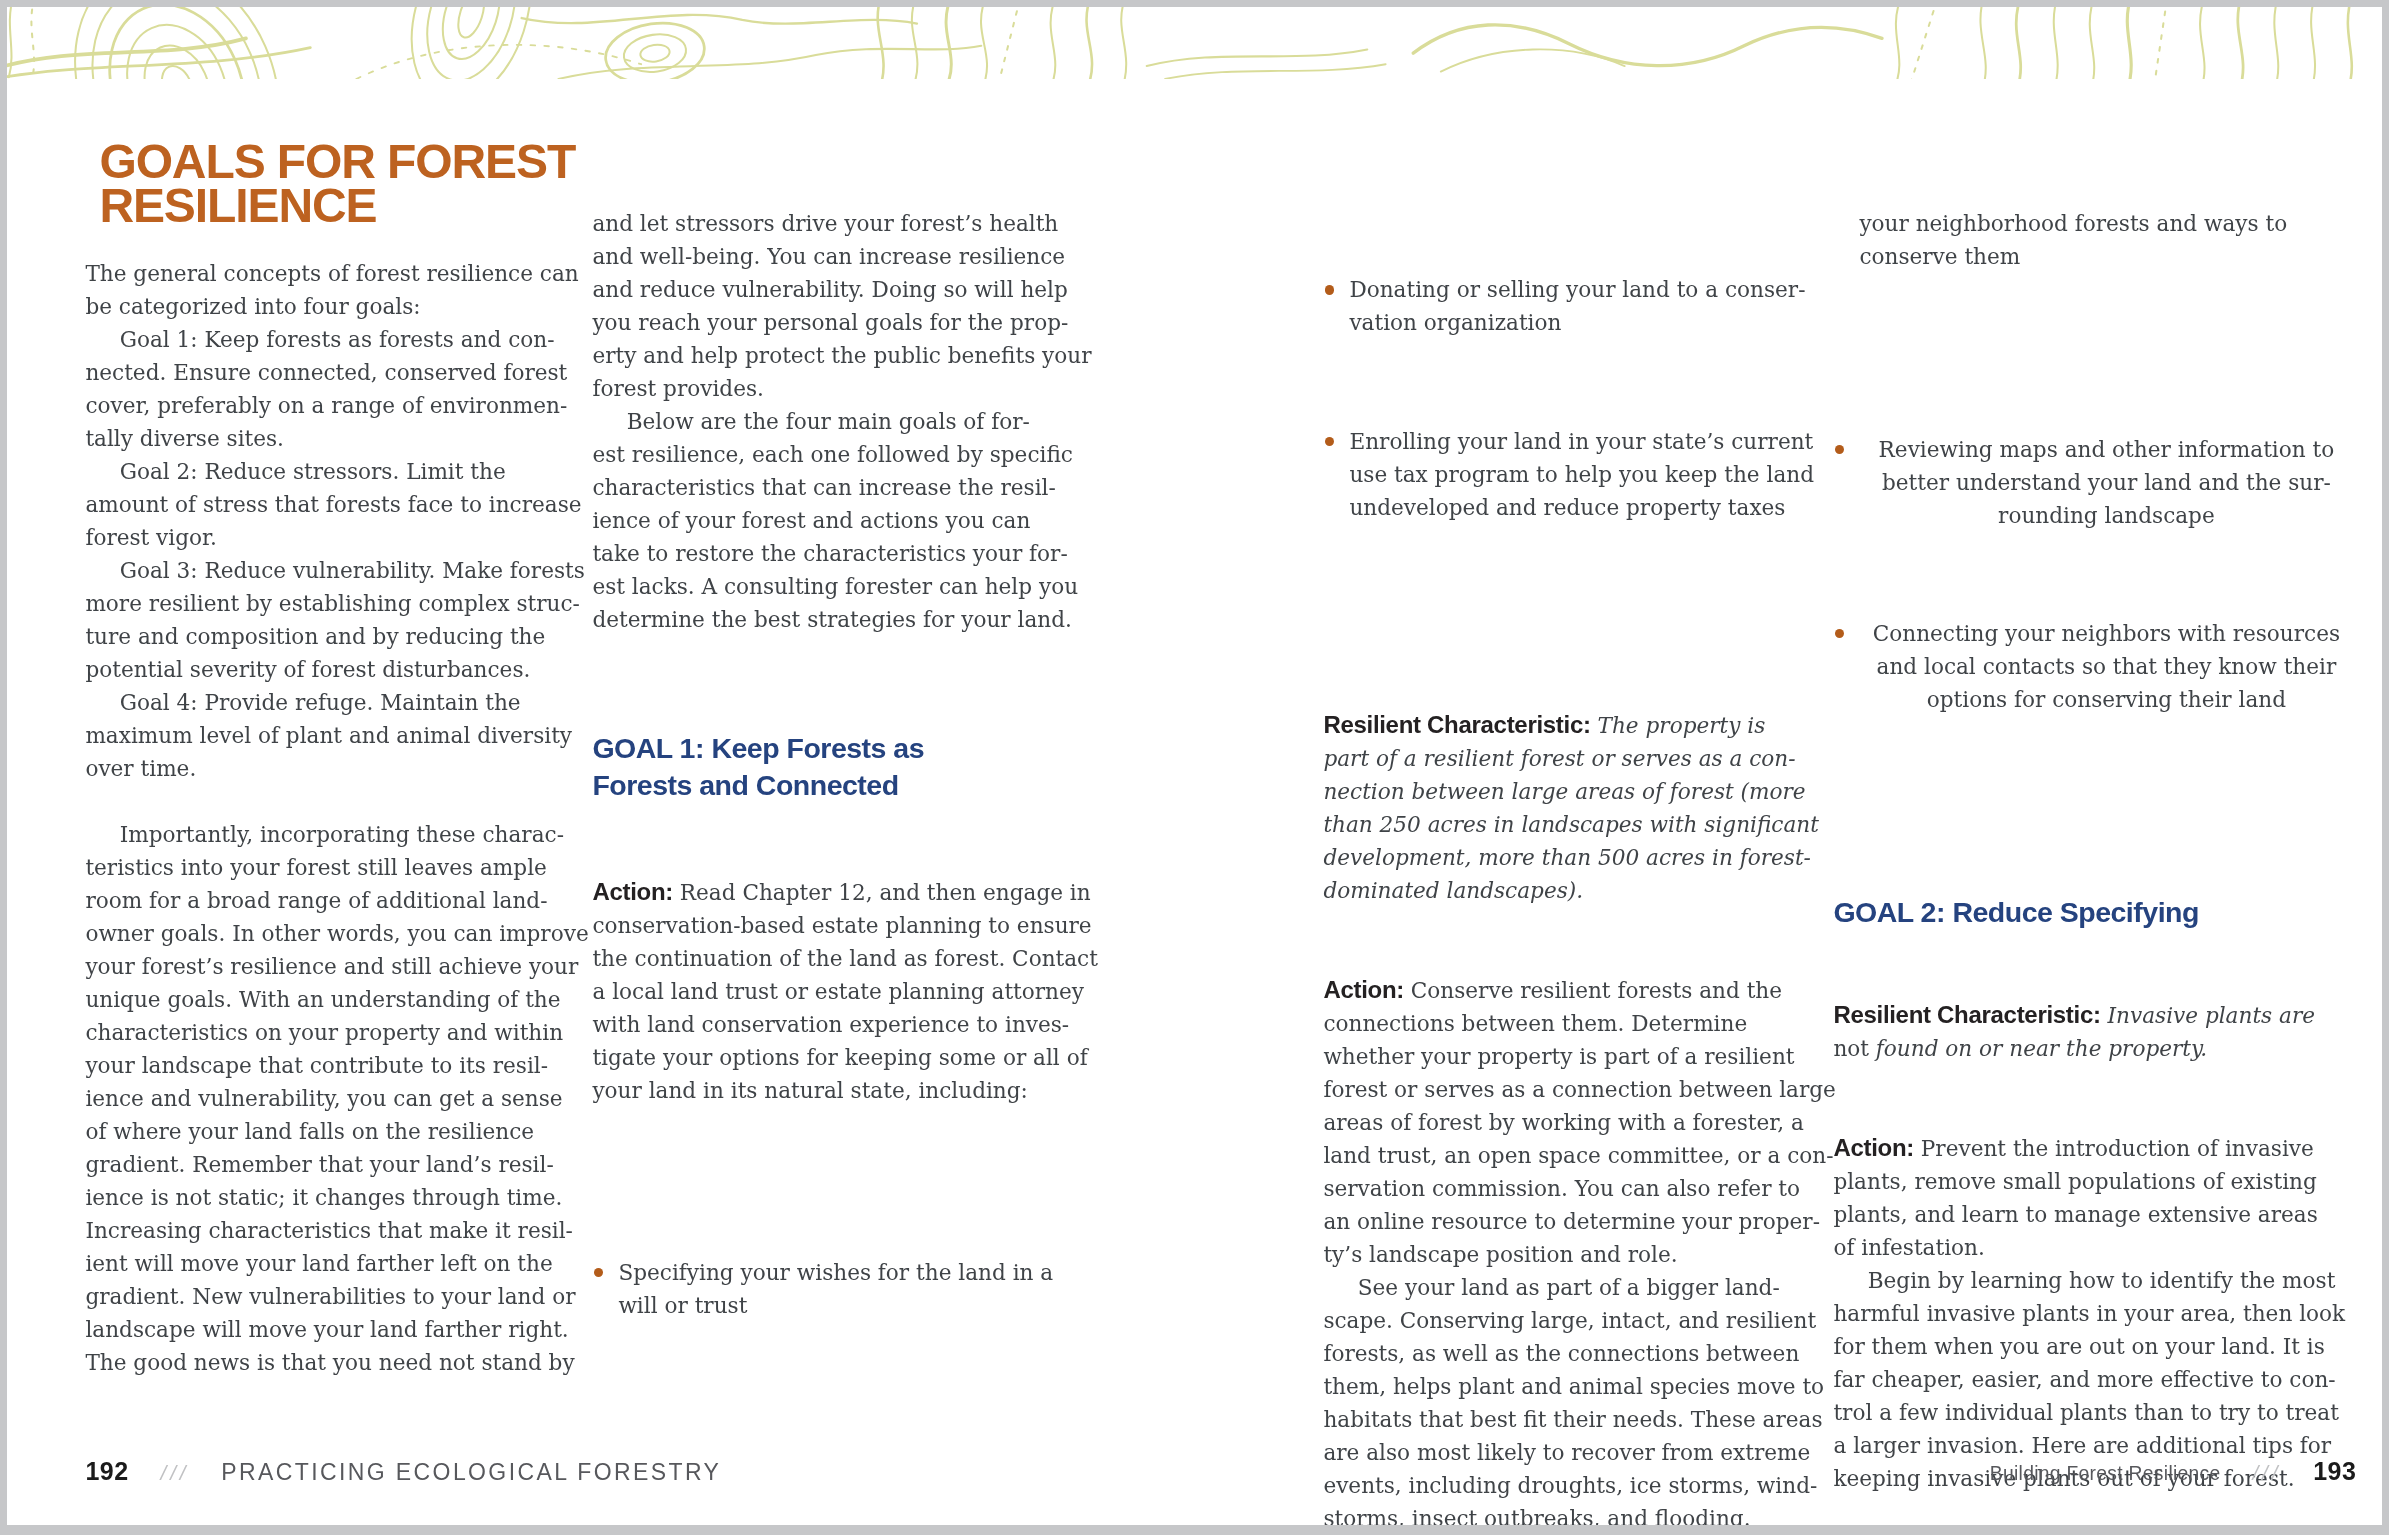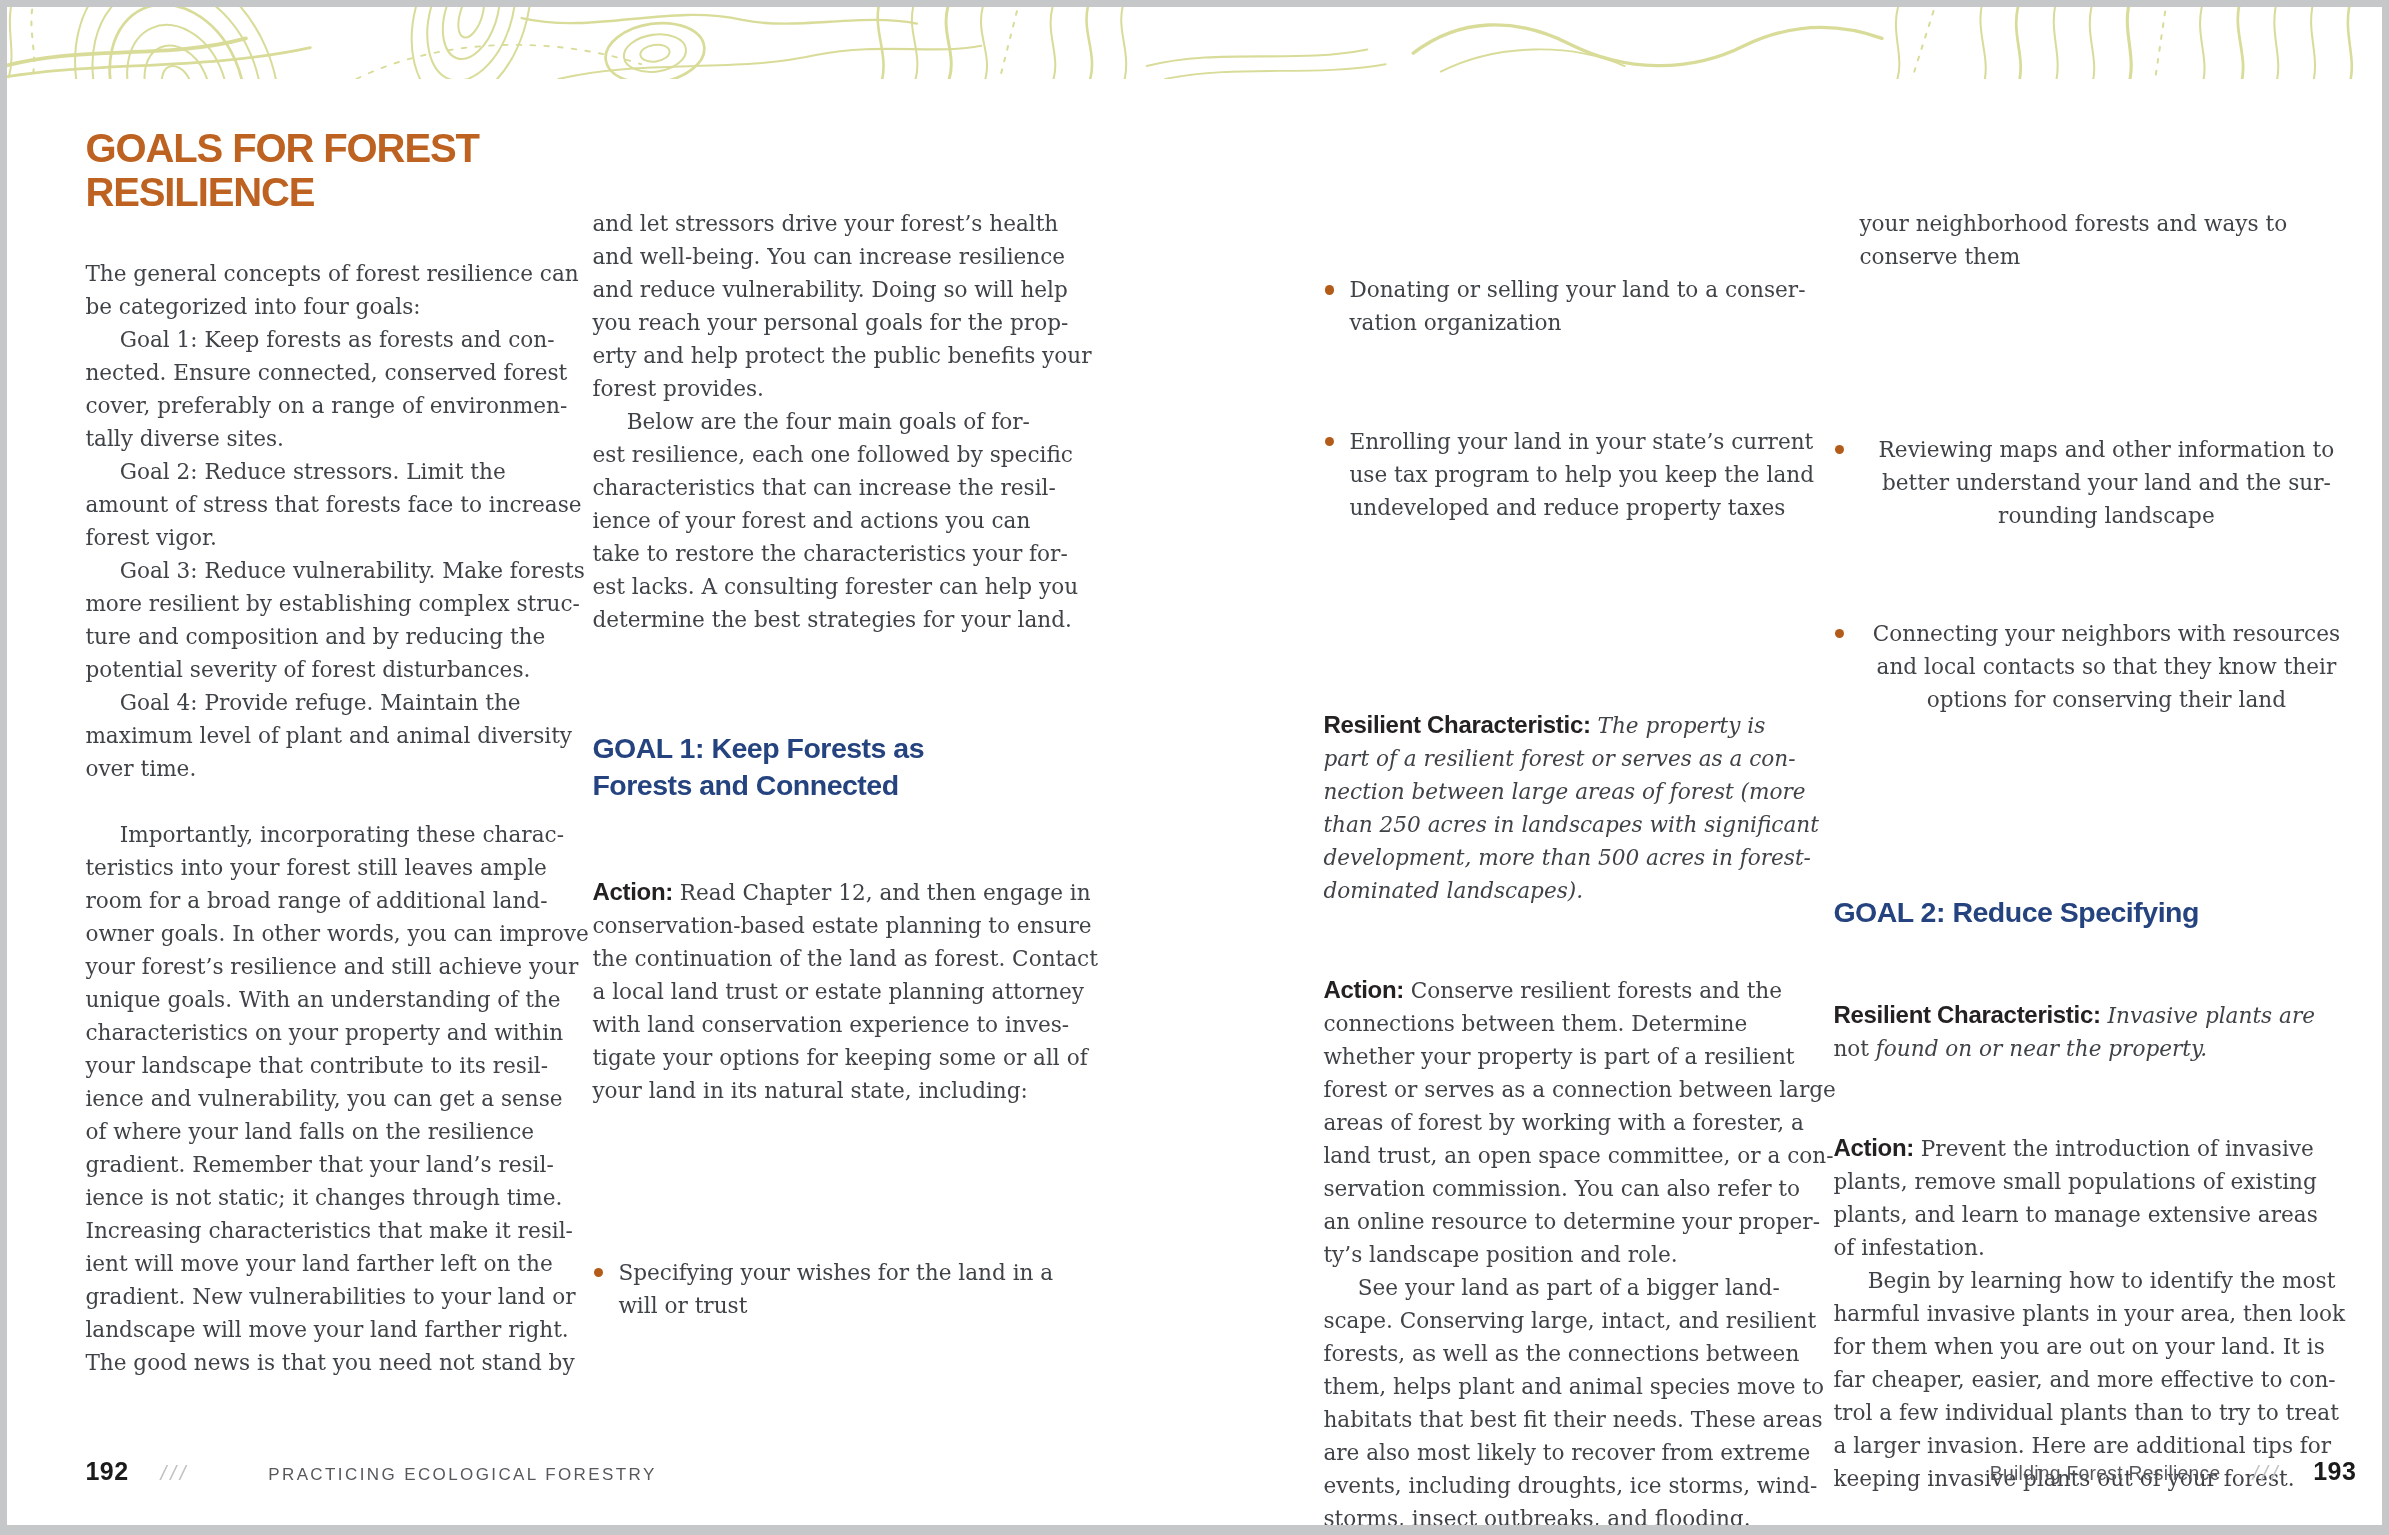--- a/index.html
+++ b/index.html
@@ -7,23 +7,23 @@
     width:2389px;height:1536px;position:relative;
     background:#c6c7c9;
     font-family:"Liberation Sans","DejaVu Sans",sans-serif;
   }
   .page{
     position:absolute;left:7.4px;top:7.4px;width:2375px;height:1518px;
     background:#ffffff;overflow:hidden;
   }
   .band{position:absolute;top:0;left:0;width:2375px;height:72px;}
   .title{
-    position:absolute;left:78px;top:119px;margin:0;
+    position:absolute;left:78px;top:119px;margin:14px;
     font-family:"Liberation Sans",sans-serif;font-weight:800;
-    font-size:40px;line-height:44px;letter-spacing:-1.1px;
+    font-size:48px;line-height:44px;letter-spacing:-1.1px;
     color:#bd6220;white-space:pre;
   }
   .col{
     position:absolute;width:520px;color:#3f4347;
     font-family:"DejaVu Serif","Liberation Serif",serif;
     font-size:21.6px;line-height:33px;white-space:pre;
   }
   .col1{left:78px;top:250px;}
   .col2{left:585px;top:134px;}
   .col3{left:1316px;top:134px;}
@@ -52,21 +52,21 @@
   }
   .cont{padding-left:26px;}
   .footer{
     position:absolute;top:1450px;display:flex;align-items:baseline;
     gap:32px;white-space:pre;
   }
   .footer-left{left:78px;}
   .footer-right{right:26px;}
   .pg{font-family:"Liberation Sans",sans-serif;font-weight:700;font-size:25px;color:#1b1b1b;letter-spacing:0.5px;}
   .slashes{font-family:"Liberation Sans",sans-serif;font-style:italic;font-size:21px;color:#c0c1c3;letter-spacing:3.7px;}
-  .book{font-family:"Liberation Sans",sans-serif;font-size:17px;color:#57585c;letter-spacing:2.4px;margin-left:47px;}
+  .book{font-family:"Liberation Sans",sans-serif;font-size:23px;color:#57585c;letter-spacing:2.4px;}
   .chap{font-family:"Liberation Sans",sans-serif;font-size:19.3px;color:#57585c;letter-spacing:0.3px;}
 </style>
 </head>
 <body>
 
 <div class="page">
 
   <svg class="band" viewBox="0 0 2584 78" preserveAspectRatio="none" aria-hidden="true">
     <g fill="none" stroke="#d9dc99" stroke-width="2.2" stroke-linecap="round">
       <g transform="translate(185,85) rotate(-24)">

